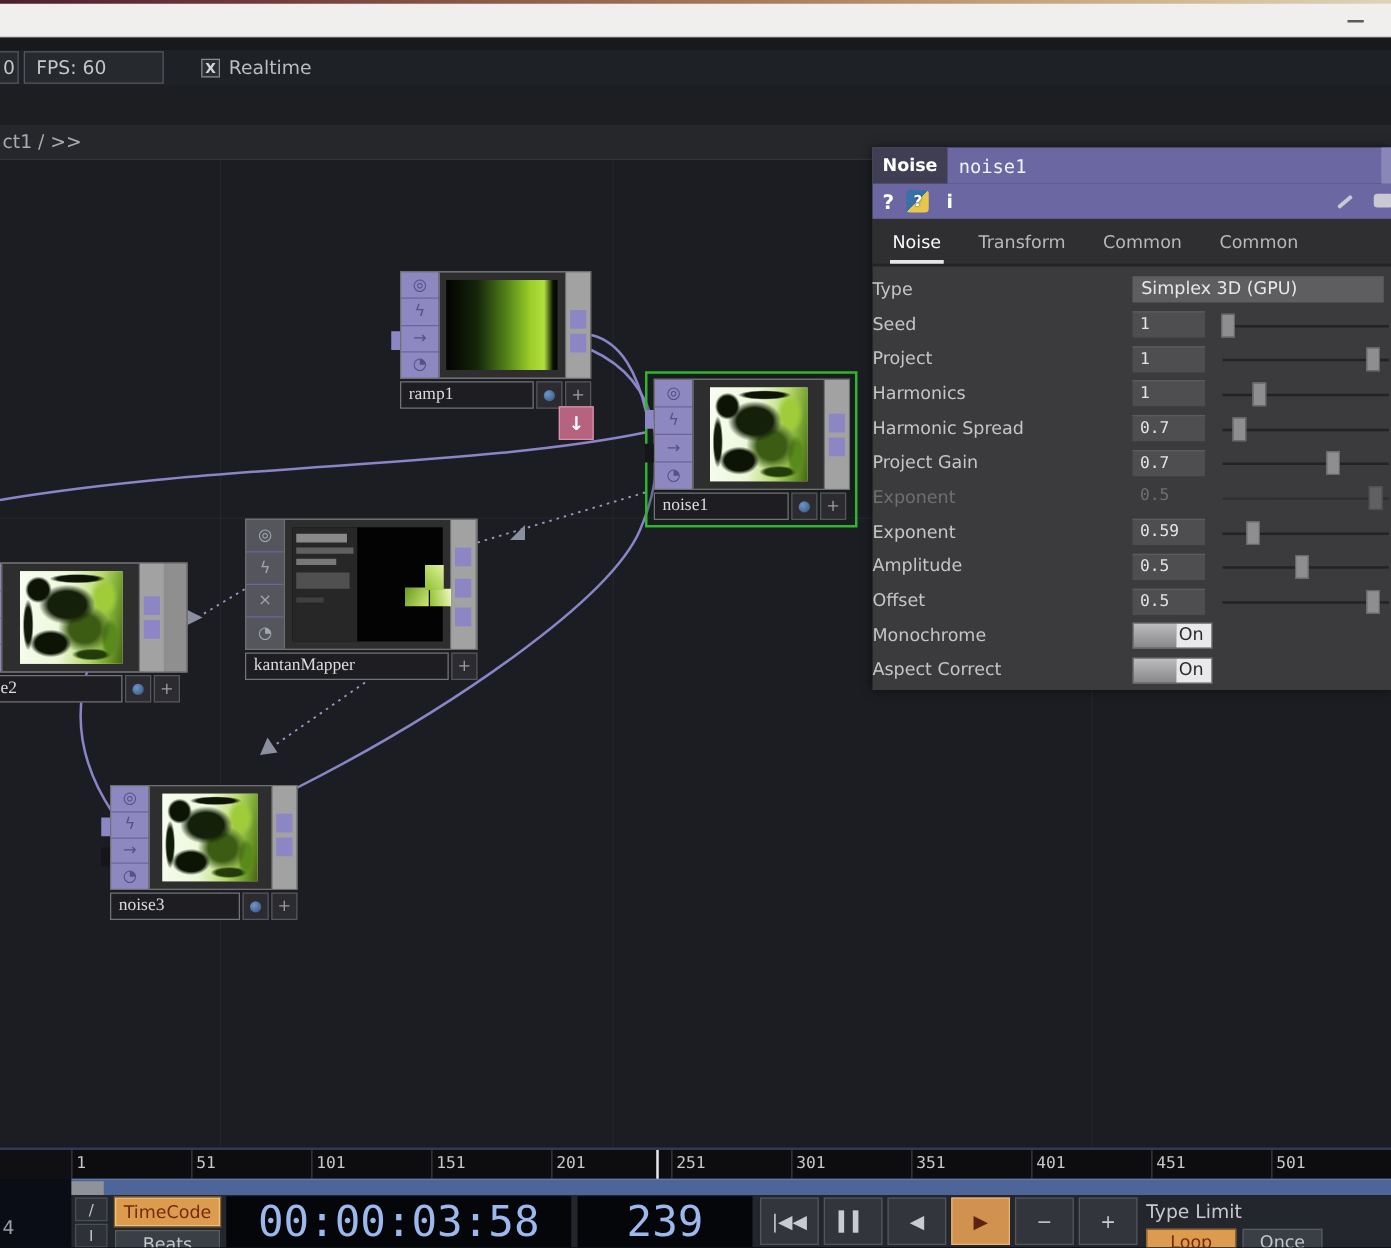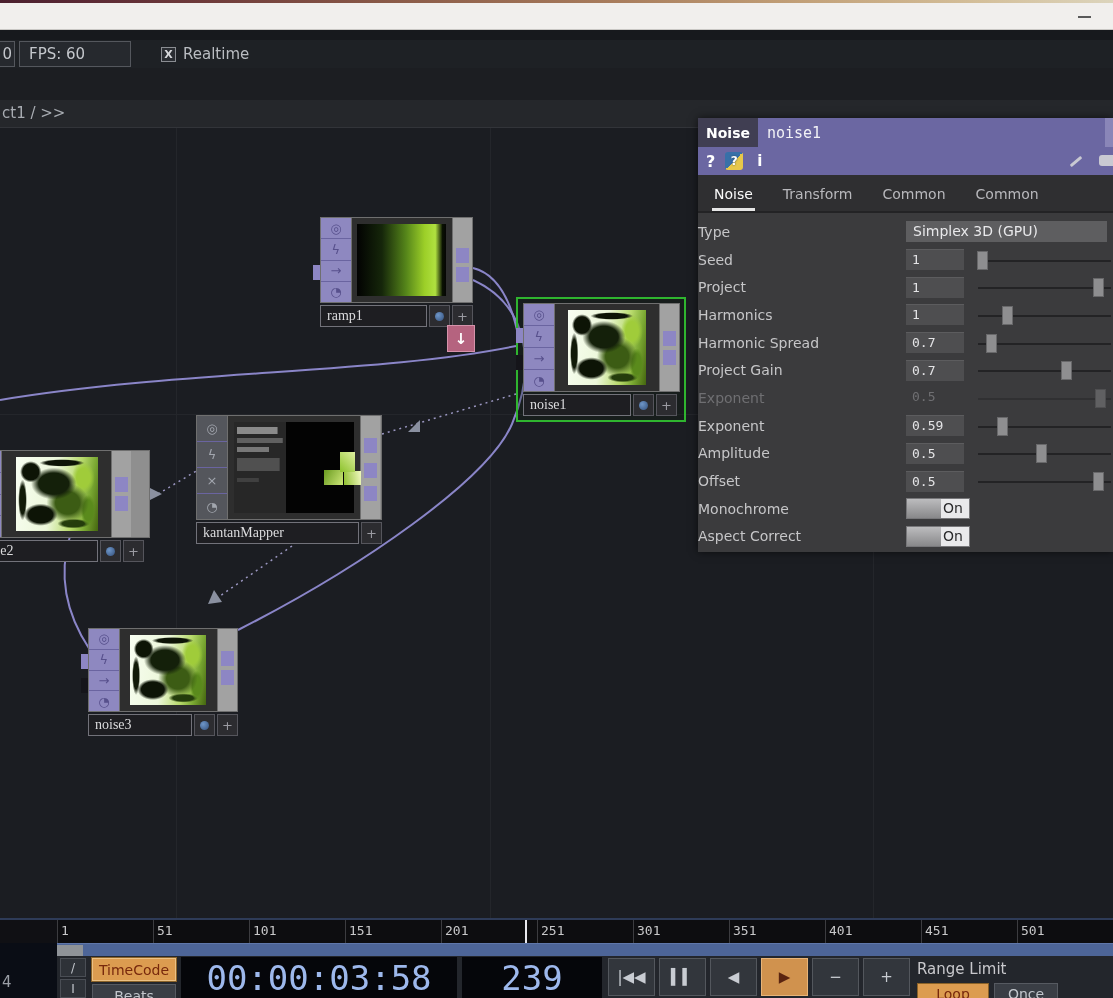--- a/index.html
+++ b/index.html
@@ -448,21 +448,21 @@
       <div class="btn-beats">Beats</div>
     </div>
     <div class="lcd time">00:00:03:58</div>
     <div class="lcd frame">239</div>
     <div class="pb" style="left:551px;">|◀◀</div>
     <div class="pb" style="left:602px;">▍▍</div>
     <div class="pb" style="left:653px;">◀</div>
     <div class="pb active" style="left:704px;">▶</div>
     <div class="pb" style="left:755px;">−</div>
     <div class="pb" style="left:806px;">+</div>
-    <div class="rl-label">Range Limit</div>
+    <div class="rl-label">Type Limit</div>
     <div class="rl-btns">
       <div class="btn-loop">Loop</div>
       <div class="btn-once">Once</div>
     </div>
   </div>
   <div class="corner">4</div>
 
 </div>
 
 </body></html>

